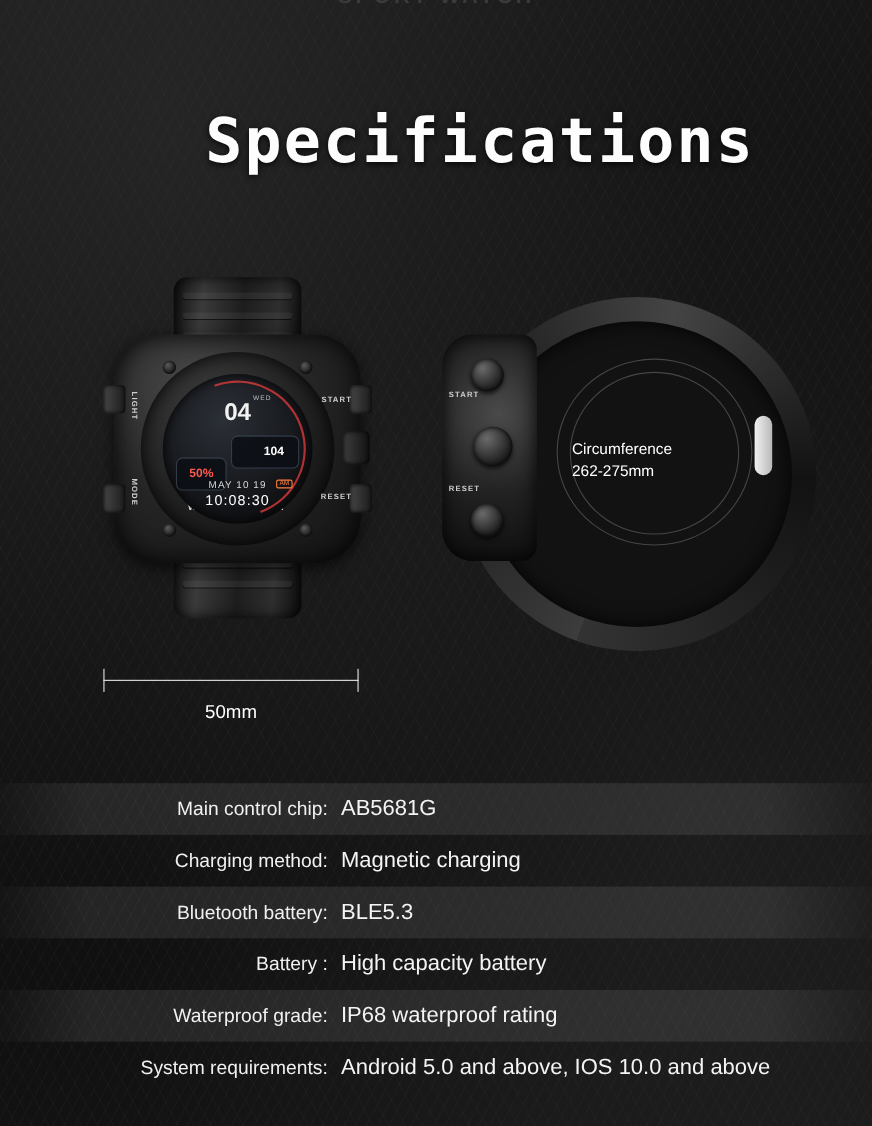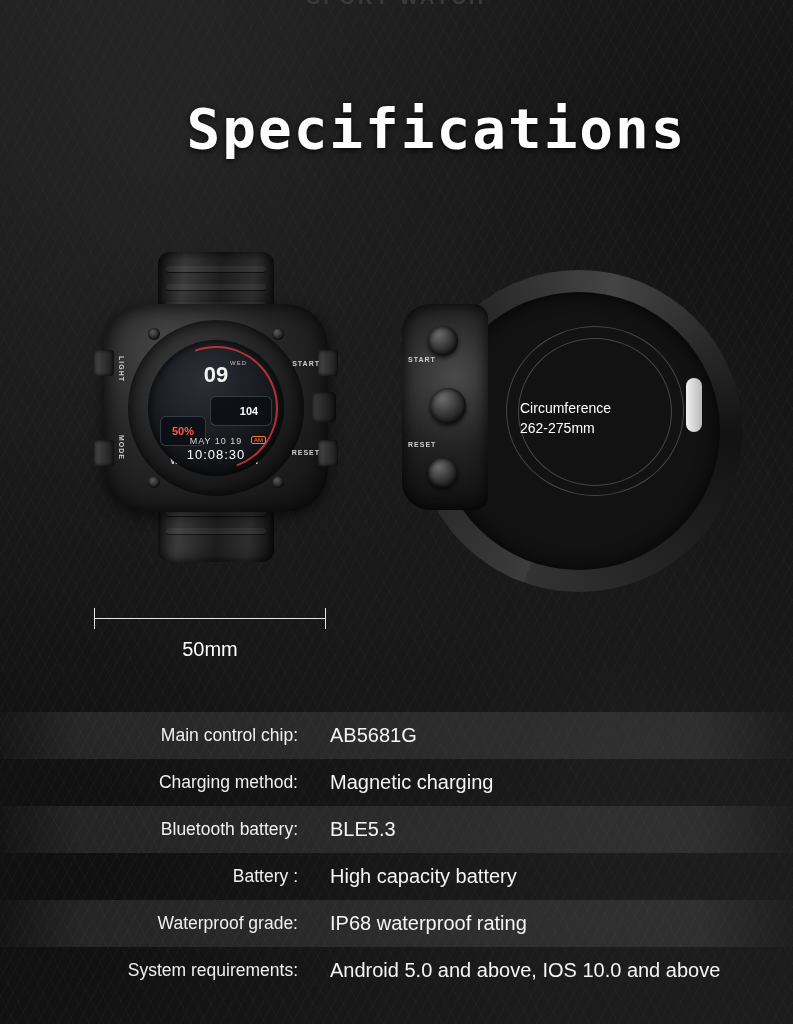--- a/index.html
+++ b/index.html
@@ -300,36 +300,35 @@
     background: #e6e6e6;
   }
   .dim .cap.l { left: 2px; }
   .dim .cap.r { right: 2px; }
   .dim-label {
     position: absolute;
     left: 92px;
     top: 638px;
     width: 236px;
     text-align: center;
-    font-size: 20px;
+    font-size: 17px;
     color: #ffffff;
   }
 
   
   .spec-table {
     position: absolute;
     left: 0;
     top: 712px;
     width: 793px;
   }
   .spec-row {
     display: flex;
     align-items: center;
     height: 47px;
-    gap: 20px;
   }
   .spec-row.odd {
     background: linear-gradient(90deg, rgba(255,255,255,0.015) 0%, rgba(255,255,255,0.085) 10%, rgba(255,255,255,0.085) 88%, rgba(255,255,255,0.01) 100%);
   }
   .spec-key {
     width: 298px;
     text-align: right;
     padding-right: 12px;
     font-size: 17.5px;
     color: #f0f0f0;
@@ -384,21 +383,21 @@
       <div class="pusher" style="right:-10px; bottom:46px"></div>
       <div class="crown"></div>
 
       <div class="side-label" style="left:14px; top:52px; writing-mode:vertical-rl;">LIGHT</div>
       <div class="side-label" style="left:14px; bottom:52px; writing-mode:vertical-rl;">MODE</div>
       <div class="side-label" style="right:8px; top:56px;">START</div>
       <div class="side-label" style="right:8px; bottom:56px;">RESET</div>
 
       <div class="dial">
         <div class="arc"></div>
-        <div class="dial-hour">09</div>
+        <div class="dial-hour">04</div>
         <div class="dial-day">WED</div>
         <div class="sub left">50%</div>
         <div class="sub right">104</div>
         <div class="dial-date">MAY 10 19</div>
         <div class="dial-am">AM</div>
         <div class="dial-time">10:08:30</div>
       </div>
     </div>
   </div>
 

